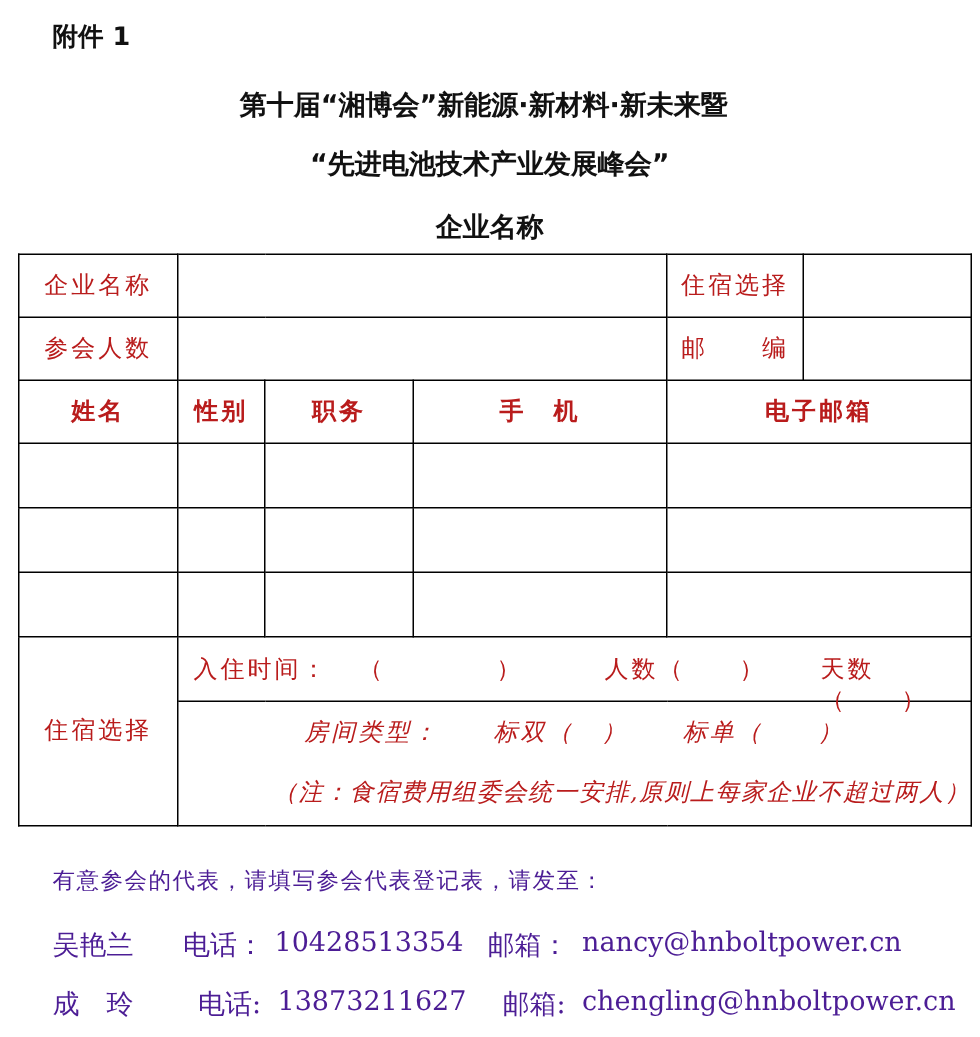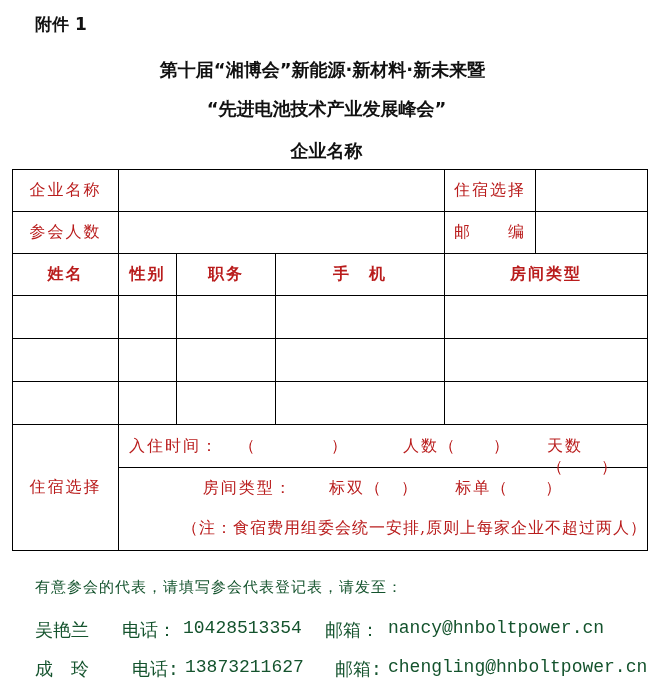--- a/index.html
+++ b/index.html
@@ -12,26 +12,26 @@
   .t3 { top:139px; left:0; }
   table.form { position:absolute; left:12px; top:169px; width:635px; border-collapse:collapse; table-layout:fixed; }
   table.form td { border:1.5px solid #000; padding:0; font-size:16px; text-align:center; color:#b91c1c; letter-spacing:2px; }
   .r1 td, .r2 td { height:41px; }
   .r3 td { height:41px;font-weight:bold; }
   .rd td { height:42px; }
   .stay-label { height:124px; }
   .stay-sub { height:42px;margin-top:48px; }
   .stay-line { text-align:left !important; padding-left:10px !important; position:relative; }
   .stay-line .seg { position:absolute; top:11px; }
-  .stay-type { position:relative; height:82px; }
+  .stay-type { position:relative; height:82px;font-style:italic; }
   .stay-type .l1 { position:absolute; top:10px; left:0; width:100%; text-align:center; }
   .stay-type .l2 { position:absolute; top:50px; left:0; width:100%; text-align:right; letter-spacing:1px; }
-  .footer { font-size:15px; color:#14532d; }
+  .footer { font-size:15px; color:#4c1d95; }
   .f1 { left:35px; top:578px; letter-spacing:1px; }
-  .f2, .f3 { font-size:18px;font-family:Liberation Mono, monospace; }
+  .f2, .f3 { font-size:18px; }
   .f2 { top:618px; }
   .f3 { top:657px;text-align:center; }
 </style>
 </head>
 <body>
 
 <div class="abs attach">附件 1</div>
 
 <div class="abs title t1">第十届“湘博会”新能源·新材料·新未来暨</div>
 <div class="abs title t2">“先进电池技术产业发展峰会”</div>
@@ -57,21 +57,21 @@
     <td>参会人数</td>
     <td colspan="3"></td>
     <td>邮　　编</td>
     <td></td>
   </tr>
   <tr class="r3">
     <td>姓名</td>
     <td>性别</td>
     <td>职务</td>
     <td>手　机</td>
-    <td colspan="2">房间类型</td>
+    <td colspan="2">电子邮箱</td>
   </tr>
   <tr class="rd">
     <td></td>
     <td></td>
     <td></td>
     <td></td>
     <td colspan="2"></td>
   </tr>
   <tr class="rd">
     <td></td>

